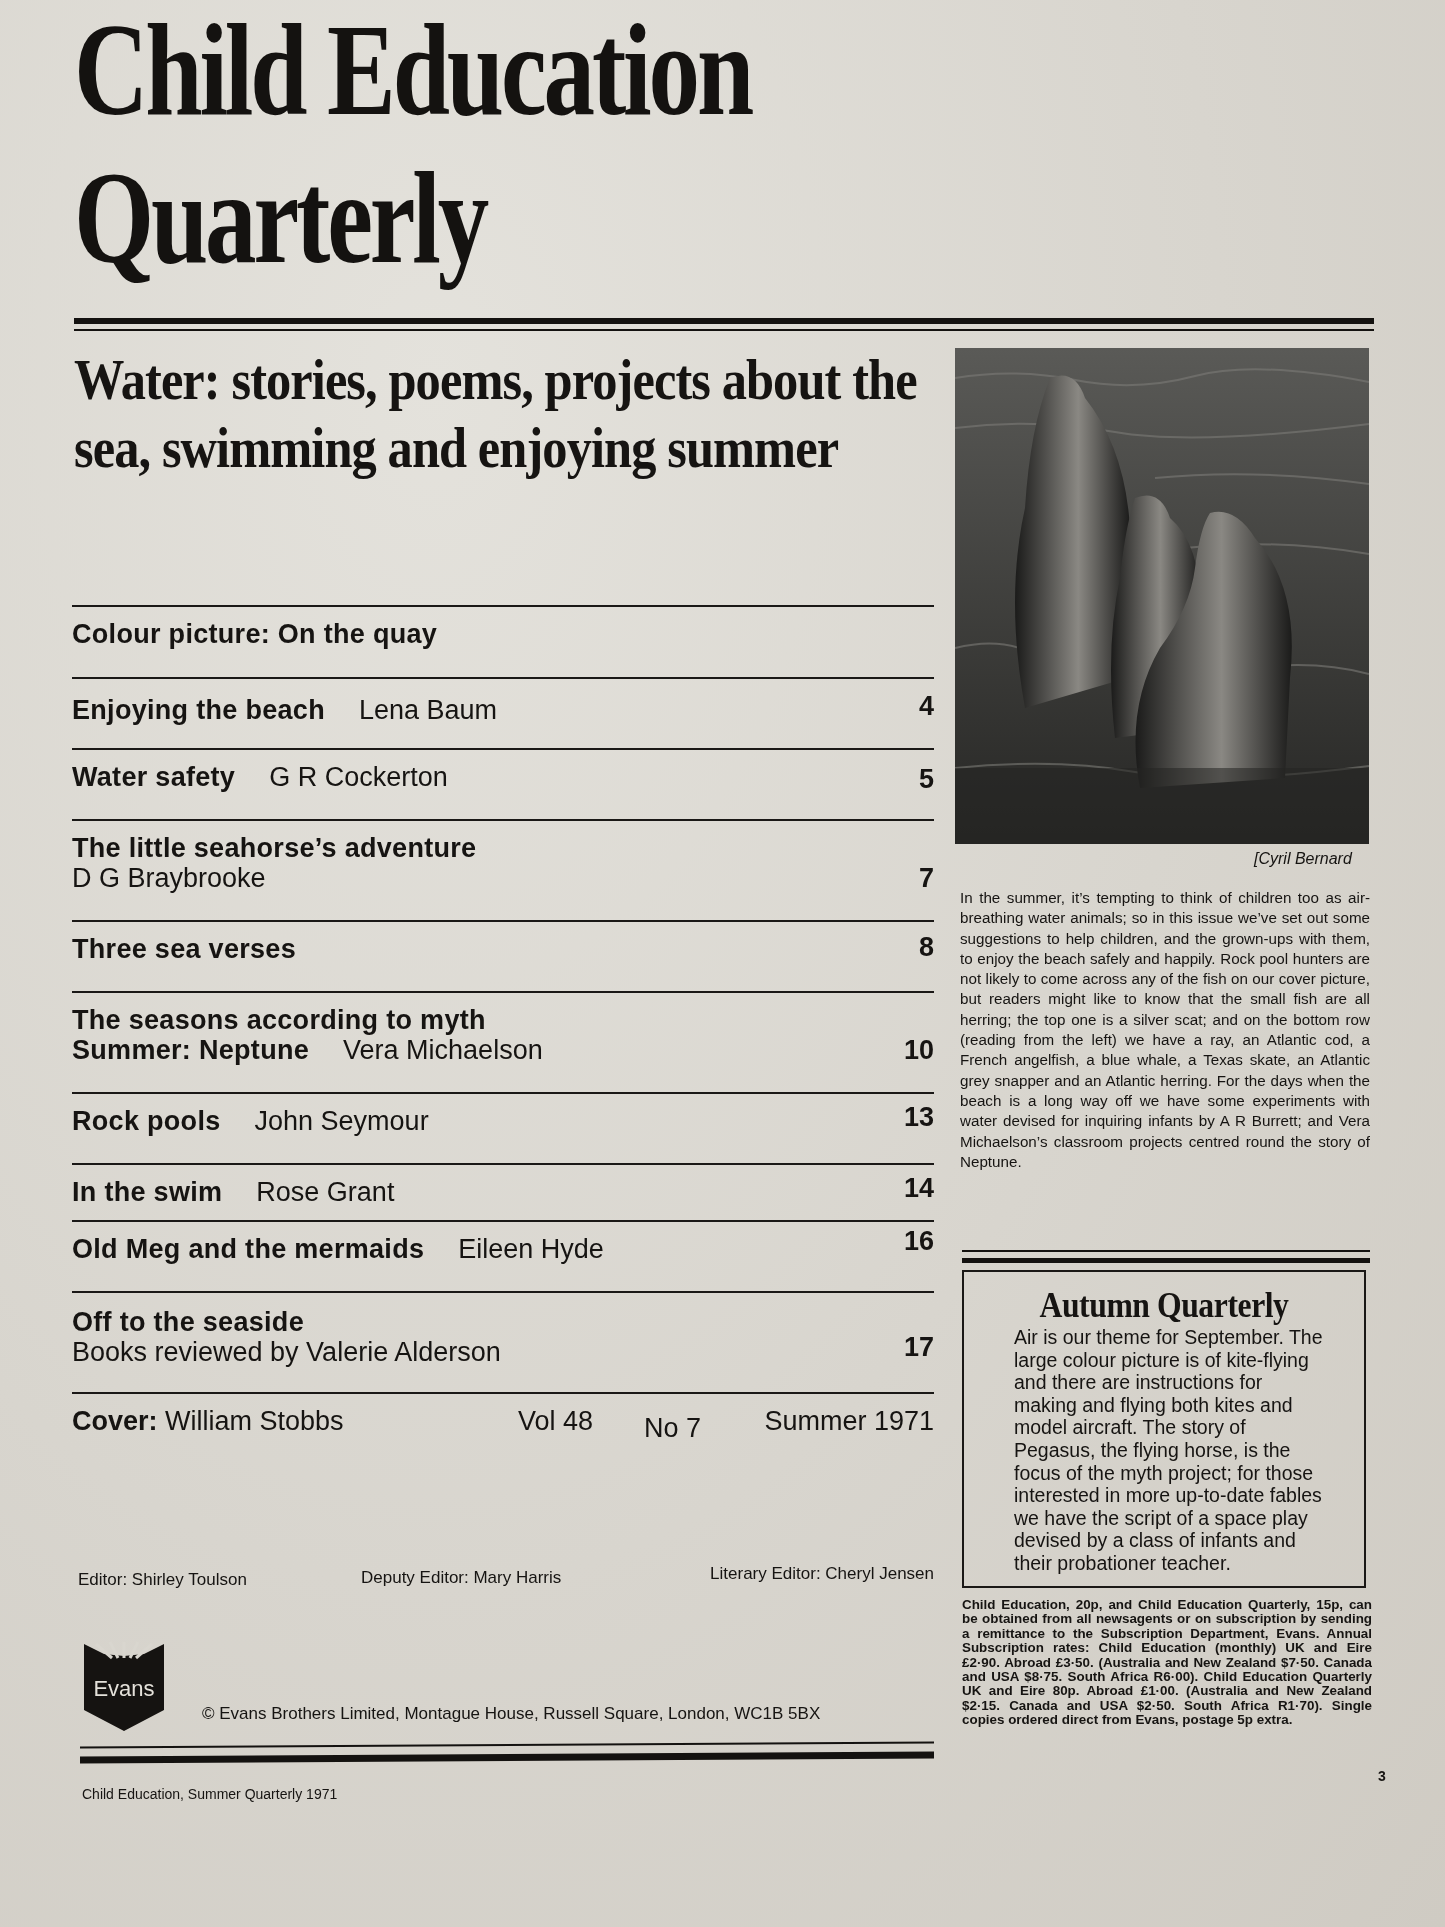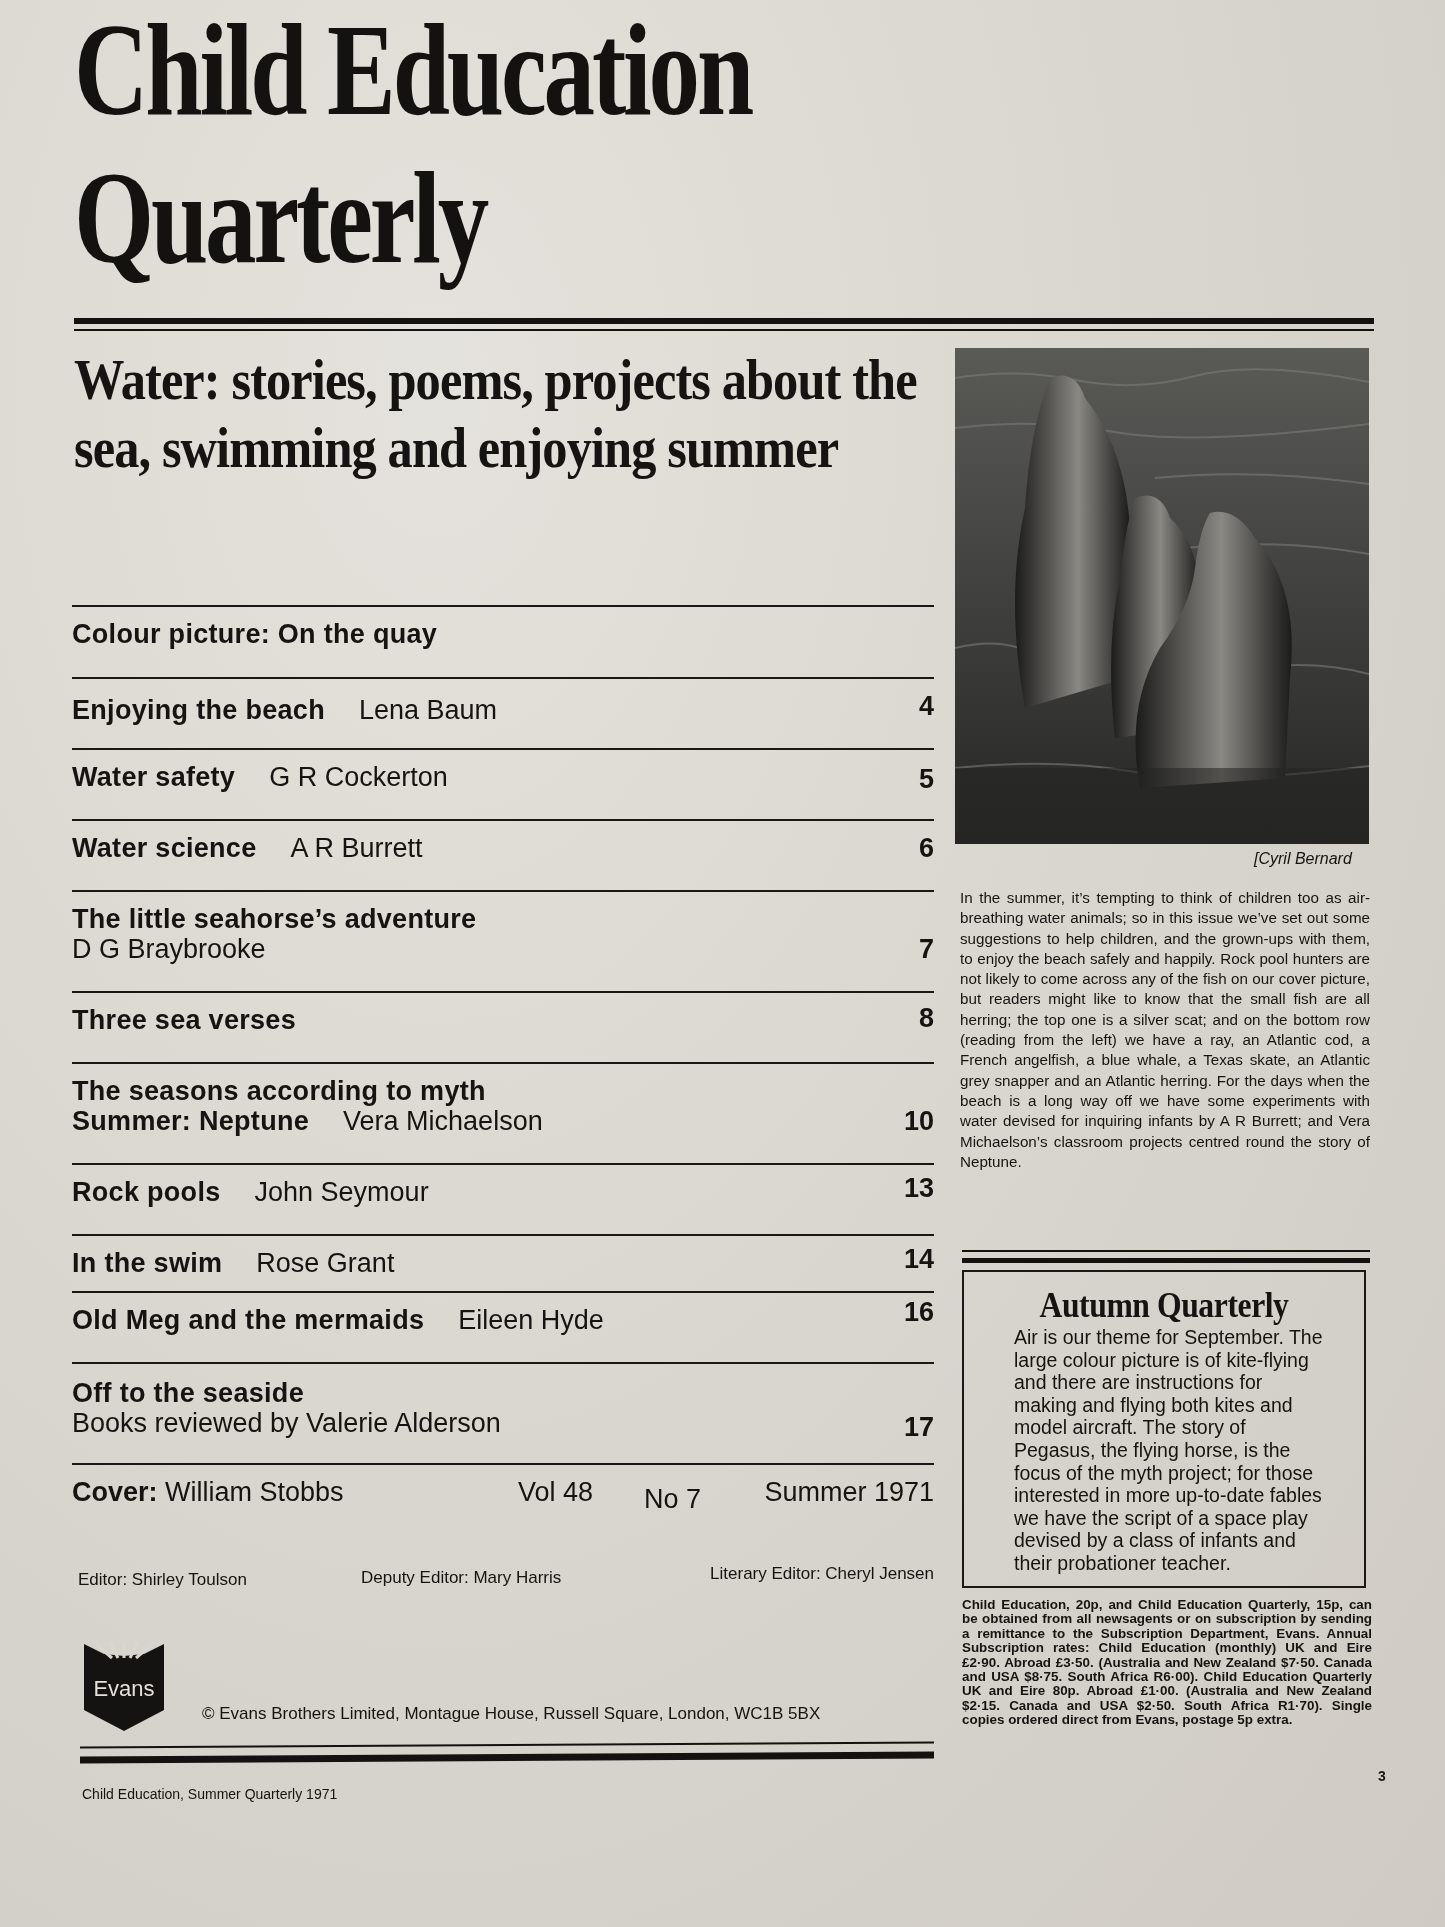--- a/index.html
+++ b/index.html
@@ -87,24 +87,20 @@
     <span class="t">Colour picture: On the quay</span>
   </div>
   <div class="toc-row" style="height:71px; padding-top:16px;">
     <span class="t">Enjoying the beach</span><span class="a">Lena Baum</span>
     <span class="pg" style="top:12px;">4</span>
   </div>
   <div class="toc-row" style="height:71px; padding-top:12px;">
     <span class="t">Water safety</span><span class="a">G R Cockerton</span>
     <span class="pg" style="top:14px;">5</span>
   </div>
-  <div class="toc-row" style="height:71px; padding-top:12px;">
-    <span class="t">Water science</span><span class="a">A R Burrett</span>
-    <span class="pg" style="top:12px;">6</span>
-  </div>
   <div class="toc-row" style="height:101px; padding-top:12px; line-height:30px;">
     <div class="t">The little seahorse’s adventure</div>
     <div class="line2">D G Braybrooke</div>
     <span class="pg" style="top:42px;">7</span>
   </div>
   <div class="toc-row" style="height:71px; padding-top:12px;">
     <span class="t">Three sea verses</span>
     <span class="pg" style="top:10px;">8</span>
   </div>
   <div class="toc-row" style="height:101px; padding-top:12px; line-height:30px;">
@@ -120,21 +116,21 @@
     <span class="t">In the swim</span><span class="a">Rose Grant</span>
     <span class="pg" style="top:8px;">14</span>
   </div>
   <div class="toc-row" style="height:71px; padding-top:12px;">
     <span class="t">Old Meg and the mermaids</span><span class="a">Eileen Hyde</span>
     <span class="pg" style="top:4px;">16</span>
   </div>
   <div class="toc-row" style="height:101px; padding-top:14px; line-height:30px;">
     <div class="t">Off to the seaside</div>
     <div class="line2">Books reviewed by Valerie Alderson</div>
-    <span class="pg" style="top:48px;">17</span>
+    <span class="pg" style="top:39px;">17</span>
   </div>
   <div class="credits-row" style="padding-top:12px; font-size:27px;">
     <span style="font-weight:bold;">Cover:</span>
     <span>William Stobbs</span>
     <span style="position:absolute; left:446px; top:12px;">Vol 48</span>
     <span style="position:absolute; left:572px; top:19px;">No 7</span>
     <span style="position:absolute; right:0; top:12px;">Summer 1971</span>
   </div>
 </div>
 

